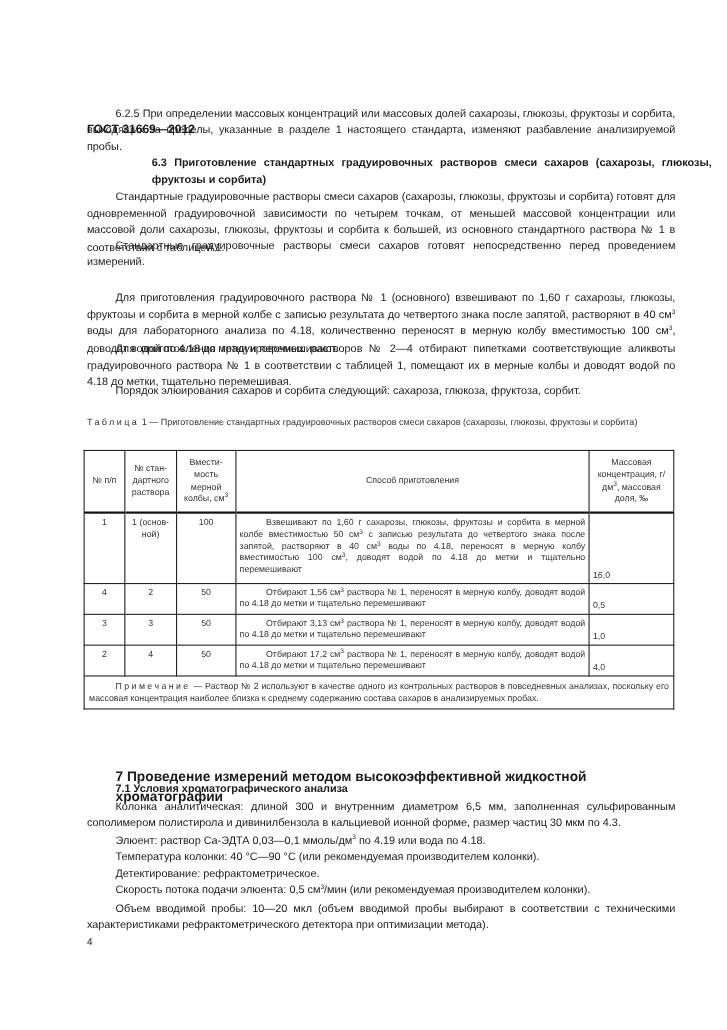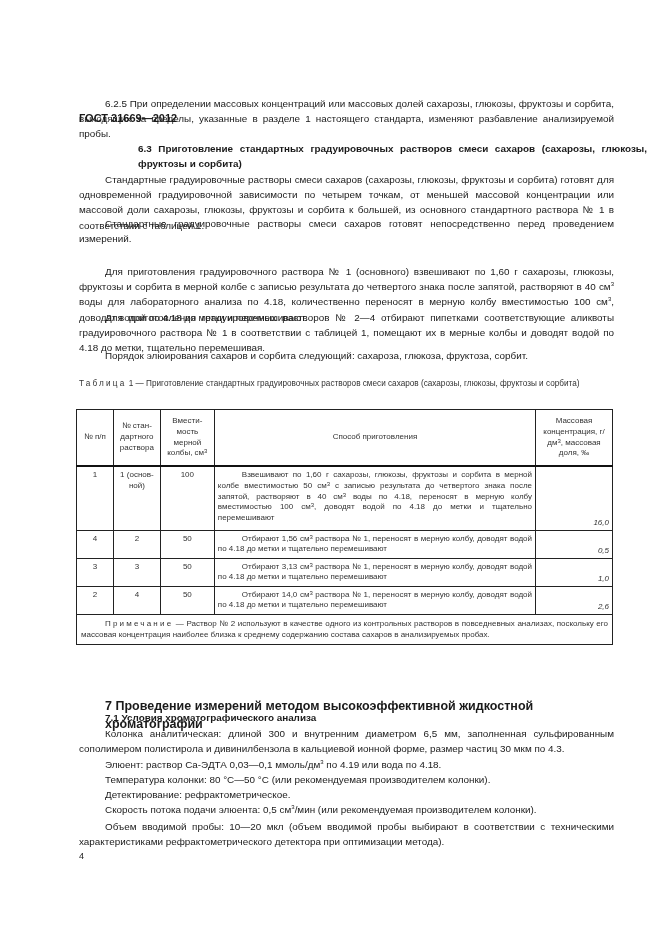--- a/index.html
+++ b/index.html
@@ -13,21 +13,21 @@
   .bold { font-weight: bold; }
   .tcap { left: 79px; top: 378px; width: 535px; font-size: 8.2px; line-height: 11.5px; color: #333; }
   .tcap .sp { letter-spacing: 2.2px; }
   table.t { position: absolute; left: 76px; top: 409px; width: 537px; border-collapse: collapse;
             font-size: 8px; line-height: 10.8px; color: #333; }
   table.t td, table.t th { border: 1px solid #222; padding: 0 3px; vertical-align: top; font-weight: normal; }
   table.t th { text-align: center; vertical-align: middle; height: 55px; border-bottom: 2px solid #111; }
   table.t td.c { text-align: center; padding-top: 3px; }
   table.t td.m { text-align: justify; padding: 3px 3px 1px 3px; }
   table.t td.m .ti { padding-left: 24px; }
-  table.t td.v { text-align: right; vertical-align: bottom; padding-bottom: 1px; font-style: italic; }
+  table.t td.v { text-align: left; vertical-align: bottom; padding-bottom: 1px; }
   table.t td.note { text-align: justify; padding: 3px 4px 3px 4px; line-height: 11.5px; }
   .note .sp { letter-spacing: 2.2px; margin-top: 35px; }
   sup { font-size: 6px; vertical-align: top; position: relative; top: -2px; }
   .h7 { left: 105px; top: 666px; width: 500px; font-size: 12.5px; font-weight: bold; line-height: 18px; margin-top: 31px; }
   .pnum { left: 79px; top: 851px; font-size: 9px; }
 </style>
 </head>
 <body>
 
 <div class="abs hdr">ГОСТ 31669—2012</div>
@@ -78,32 +78,32 @@
     <td class="c">3</td>
     <td class="c">3</td>
     <td class="c">50</td>
     <td class="m"><span class="ti"></span><span>Отбирают 3,13 см</span><sup>3</sup><span> раствора № 1, переносят в мерную колбу, доводят водой по 4.18 до метки и тщательно перемешивают</span></td>
     <td class="v">1,0</td>
   </tr>
   <tr style="height:28px;">
     <td class="c">2</td>
     <td class="c">4</td>
     <td class="c">50</td>
-    <td class="m"><span class="ti"></span><span>Отбирают 14,0 см</span><sup>3</sup><span> раствора № 1, переносят в мерную колбу, доводят водой по 4.18 до метки и тщательно перемешивают</span></td>
-    <td class="v">2,6</td>
+    <td class="m"><span class="ti"></span><span>Отбирают 17,2 см</span><sup>3</sup><span> раствора № 1, переносят в мерную колбу, доводят водой по 4.18 до метки и тщательно перемешивают</span></td>
+    <td class="v">4,0</td>
   </tr>
   <tr>
     <td colspan="5" class="note"><span style="padding-left:24px;"></span><span class="sp">Примечание</span><span> — Раствор № 2 используют в качестве одного из контрольных растворов в повседневных анализах, поскольку его массовая концентрация наиболее близка к среднему содержанию состава сахаров в анализируемых пробах.</span></td>
   </tr>
 </tbody>
   </table>
 
 <div class="abs h7">7 Проведение измерений методом высокоэффективной жидкостной хроматографии</div>
 
 <p class="ind bold" style="top:710px;">7.1 Условия хроматографического анализа</p>
 <p class="p" style="top:726px;">Колонка аналитическая: длиной 300 и внутренним диаметром 6,5 мм, заполненная сульфированным сополимером полистирола и дивинилбензола в кальциевой ионной форме, размер частиц 30 мкм по 4.3.</p>
 <p class="p" style="top:757px;"><span>Элюент: раствор Ca-ЭДТА 0,03—0,1 ммоль/дм</span><sup>3</sup><span> по 4.19 или вода по 4.18.</span></p>
-<p class="p" style="top:772px;">Температура колонки: 80 °С—50 °С (или рекомендуемая производителем колонки).</p>
+<p class="p" style="top:772px;">Температура колонки: 40 °С—90 °С (или рекомендуемая производителем колонки).</p>
 <p class="p" style="top:787px;">Детектирование: рефрактометрическое.</p>
 <p class="p" style="top:802px;"><span>Скорость потока подачи элюента: 0,5 см</span><sup>3</sup><span>/мин (или рекомендуемая производителем колонки).</span></p>
 <p class="p" style="top:819px;">Объем вводимой пробы: 10—20 мкл (объем вводимой пробы выбирают в соответствии с техническими характеристиками рефрактометрического детектора при оптимизации метода).</p>
 
 <div class="abs pnum">4</div>
 
 </body></html>

